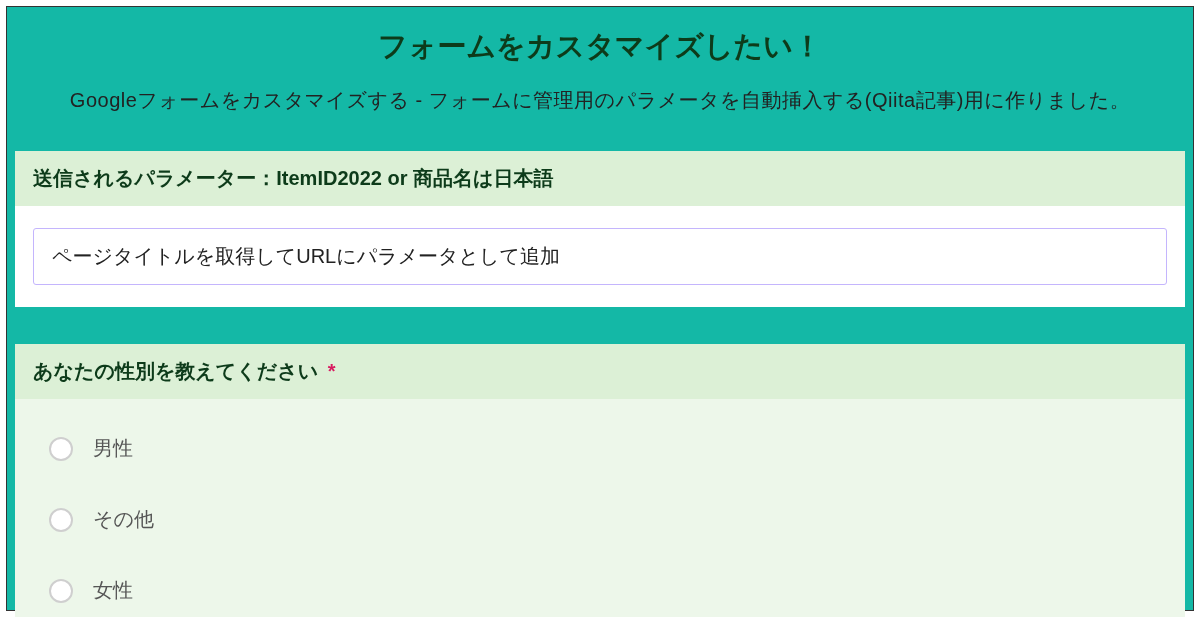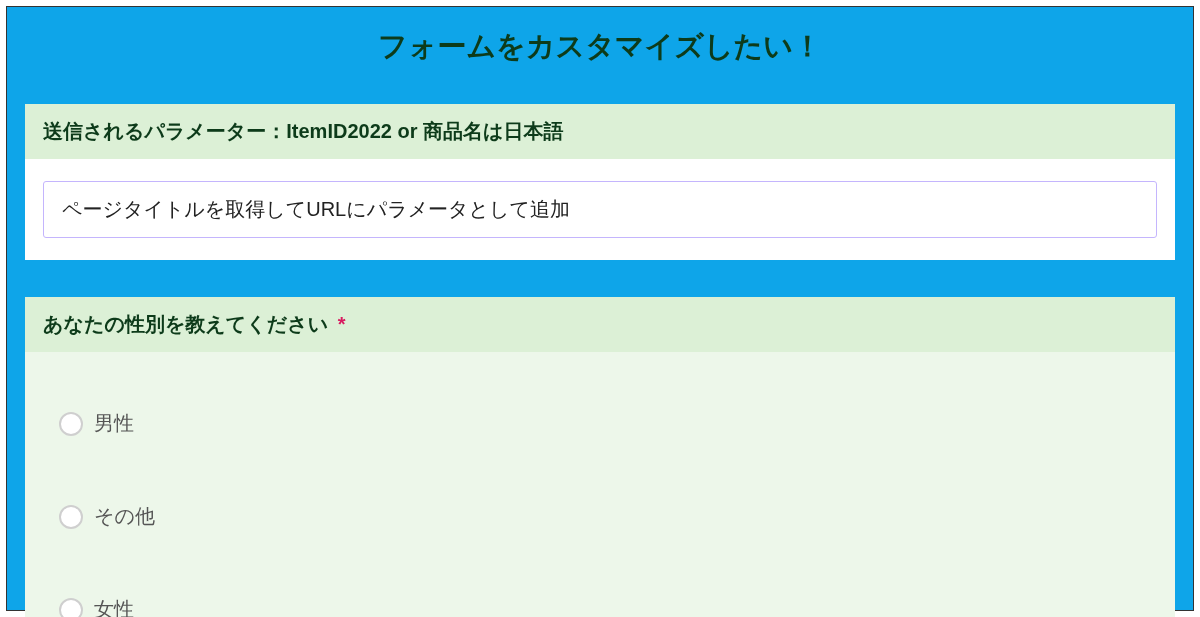--- a/index.html
+++ b/index.html
@@ -9,22 +9,22 @@
     }
     body {
       font-family: -apple-system, BlinkMacSystemFont, "Hiragino Sans", "Hiragino Kaku Gothic ProN", Meiryo, sans-serif;
       background: #ffffff;
       padding: 6px;
     }
     .frame {
       border: 1px solid #333;
       width: 100%;
       height: 605px;
-      padding: 20px 18px;
-      background: #0ea5e9;
+      padding: 20px 8px;
+      background: #14b8a6;
     }
     .title {
       text-align: center;
       color: #0d3b1a;
       font-size: 29px;
       font-weight: 700;
       margin-bottom: 20px;
     }
     .description {
       text-align: center;
@@ -68,23 +68,22 @@
     }
     .radio-group {
       display: flex;
       flex-direction: column;
       gap: 44px;
       padding: 6px 4px;
     }
     .radio-option {
       display: flex;
       align-items: center;
-      gap: 11px;
+      gap: 20px;
       cursor: pointer;
-      margin-top: 22px;
     }
     .radio-circle {
       width: 24px;
       height: 24px;
       border: 2px solid #cfcfcf;
       border-radius: 50%;
       background: #ffffff;
       flex-shrink: 0;
     }
     .radio-label {
@@ -92,20 +91,21 @@
       font-size: 20px;
     }
   </style>
 </head>
 <body>
 
 <div class="frame">
 
   <h1 class="title">フォームをカスタマイズしたい！</h1>
 
+  <p class="description">Googleフォームをカスタマイズする - フォームに管理用のパラメータを自動挿入する(Qiita記事)用に作りました。</p>
 
   <div class="section">
     <div class="section-header">送信されるパラメーター：ItemID2022 or 商品名は日本語</div>
     <div class="section-body-white">
       <input type="text" class="text-input" value="ページタイトルを取得してURLにパラメータとして追加" style="">
     </div>
   </div>
 
   <div class="section">
     <div class="section-header">

